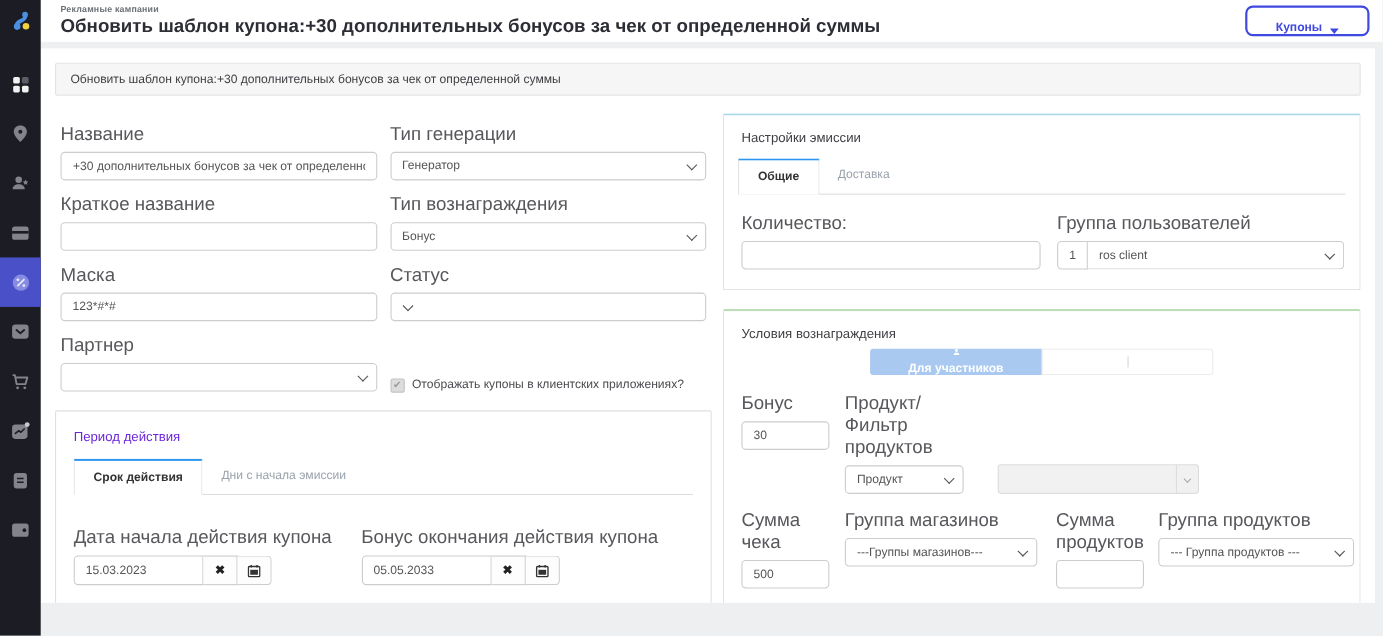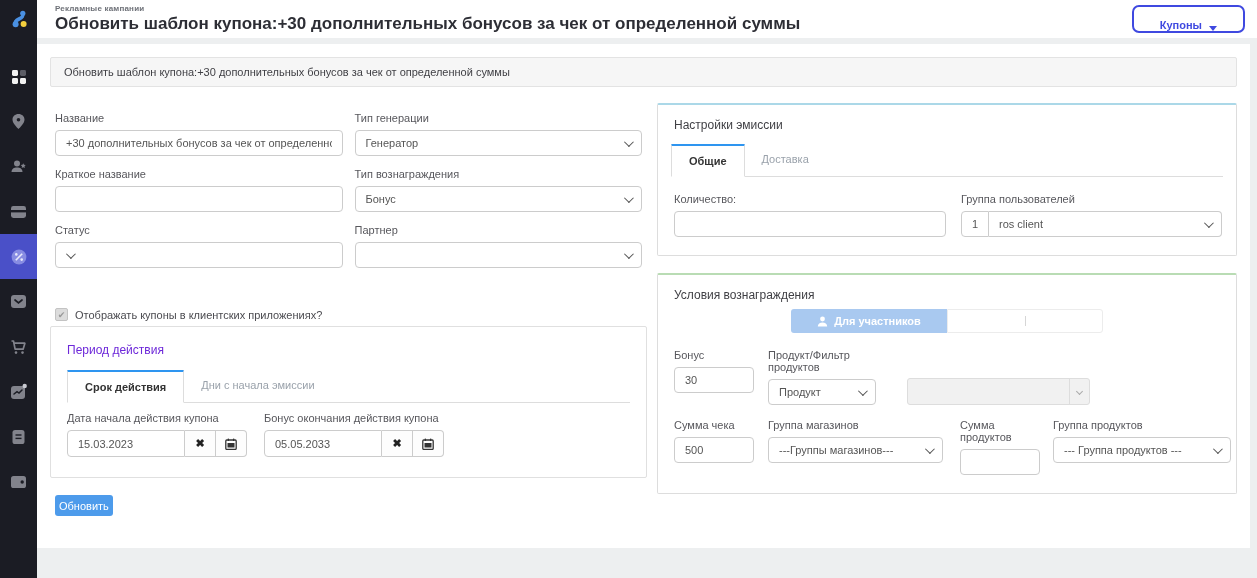--- a/index.html
+++ b/index.html
@@ -22,41 +22,41 @@
   .card { position:absolute; left:37px; top:44px; right:7px; bottom:30px; background:#fff; padding:13px; overflow:hidden; }
   .banner { background:#f6f6f6; border:1px solid #e3e3e3; border-radius:2px; height:30px; display:flex; align-items:center; padding:0 13px; font-size:11px; color:#3f3f44; }
 
   .columns { display:flex; margin-top:16px; }
   .left-col { width:597px; margin-right:10px; flex:none; }
   .right-col { flex:1; min-width:0; }
 
   
   .fgrid { display:grid; grid-template-columns:1fr 1fr; column-gap:12px; padding:0 5px; margin-top:9px; }
   .fgroup { margin-bottom:12px; }
-  .flabel { font-size:11px; color:#57575c; margin-bottom:6px; display:block; }
+  .flabel { font-size:17px; color:#57575c; margin-bottom:6px; display:block; }
   .tinput { width:100%; height:26px; border:1px solid #ccc; border-radius:4px; font-size:11px; color:#555; padding:0 10px; font-family:inherit; background:#fff; }
   .select { height:26px; border:1px solid #ccc; border-radius:4px; background:#fff; display:flex; align-items:center; padding:0 10px; font-size:11px; color:#555; cursor:pointer; position:relative; }
   .select .sval { flex:1; white-space:nowrap; overflow:hidden; }
   .chev { width:7px; height:7px; border-right:1.5px solid #555; border-bottom:1.5px solid #555; transform:rotate(45deg) translateY(-2px); flex:none; }
   .redacted { width:46px; height:10px; background:#8e8e92; border-radius:3px; filter:blur(3px); opacity:.75; }
 
   .chk-row { display:flex; align-items:center; gap:7px; padding-top:28px; }
   .checkbox { width:13px; height:13px; background:#dcdcdc; border:1px solid #c3c3c3; border-radius:2px; display:flex; align-items:center; justify-content:center; font-size:9px; color:#9a9a9a; cursor:pointer; }
   .chk-label { font-size:11px; color:#4b4b50; }
 
   
   .boxed { border:1px solid #e0e0e0; border-radius:2px; padding:16px 16px 20px 16px; }
   .box-title { font-size:12px; color:#6d28d9; }
   .tabs { display:flex; border-bottom:1px solid #ddd; margin-top:13px; }
   .tab { font-size:11px; padding:9px 17px; cursor:pointer; position:relative; }
   .tab.active { font-weight:bold; color:#333; border:1px solid #ddd; border-bottom:1px solid #fff; border-top:2px solid #2e95f0; background:#fff; margin-bottom:-1px; border-radius:1px 1px 0 0; }
   .tab.inactive { color:#9aa2ab; }
 
   
-  .dates-row { display:flex; gap:17px; margin-top:9px; }
+  .dates-row { display:flex; gap:27px; margin-top:29px; }
   .date-group .dg-flex { display:flex; }
   .dg-input { width:118px; height:27px; border:1px solid #ccc; border-radius:4px 0 0 4px; font-size:11px; color:#555; padding:0 10px; font-family:inherit; }
   .dg-btn { width:31px; height:27px; border:1px solid #ccc; border-left:none; background:#fdfdfd; display:flex; align-items:center; justify-content:center; cursor:pointer; font-size:11px; color:#222; }
   .dg-btn:last-child { border-radius:0 4px 4px 0; }
 
   .update-btn { margin:17px 0 0 5px; background:#4d9beb; color:#fff; border:none; border-radius:3px; height:21px; padding:0 4px; font-size:11px; font-family:inherit; cursor:pointer; }
 
   
   .panel { border:1px solid #ddd; border-radius:2px; padding:13px 13px 18px 13px; background:#fff; }
   .panel.emission { border-top:2px solid #abd8e8; }
@@ -65,21 +65,21 @@
 
   .em-fields { display:flex; margin-top:16px; padding-left:3px; }
   .em-qty { width:272px; margin-right:15px; }
   .ug-flex { display:flex; }
   .ug-num { width:28px; height:26px; border:1px solid #ccc; border-radius:4px 0 0 4px; display:flex; align-items:center; justify-content:center; font-size:11px; color:#555; background:#fff; }
   .ug-select { width:233px; border-radius:0 4px 4px 0; border-left:none; }
 
   
   .segments { display:flex; justify-content:center; margin-top:7px; }
   .segment { height:24px; width:156px; display:flex; align-items:center; justify-content:center; gap:6px; font-size:11px; cursor:pointer; }
-  .segment.active { background:#a9c9f0; color:#fff; font-weight:bold; border-radius:3px 0 0 3px; }
+  .segment.active { background:#a9c9f0; color:#fff; font-weight:bold; border-radius:3px 0 0 3px;flex-direction:column; }
   .segment.blank { background:#fff; border:1px solid #ececec; border-radius:0 3px 3px 0; }
   .segment.blank .faint-mark { width:1px; height:10px; background:#d6d6d6; }
 
   .rw-row { display:flex; margin-top:16px; padding-left:3px; }
   .rw-row.second { margin-top:14px; }
   .w80 { width:80px; margin-right:14px; flex:none; }
   .w130 { width:130px; margin-right:14px; flex:none; }
   .w108 { width:108px; margin-right:14px; flex:none; }
   .w175 { width:175px; margin-right:17px; flex:none; }
   .w178 { width:178px; flex:none; }
@@ -214,20 +214,24 @@
           <input class="tinput" value="" style="">
         </div>
         <div class="fgroup">
           <label class="flabel">Тип вознаграждения</label>
           <div class="select">
             <span class="sval">Бонус</span>
             <span class="chev"></span>
           </div>
         </div>
 
+        <div class="fgroup">
+          <label class="flabel">Маска</label>
+          <input class="tinput" value="123*#*#" style="">
+        </div>
         <div class="fgroup">
           <label class="flabel">Статус</label>
           <div class="select">
             <span class="chev"></span>
           </div>
         </div>
 
         <div class="fgroup">
           <label class="flabel">Партнер</label>
           <div class="select">

